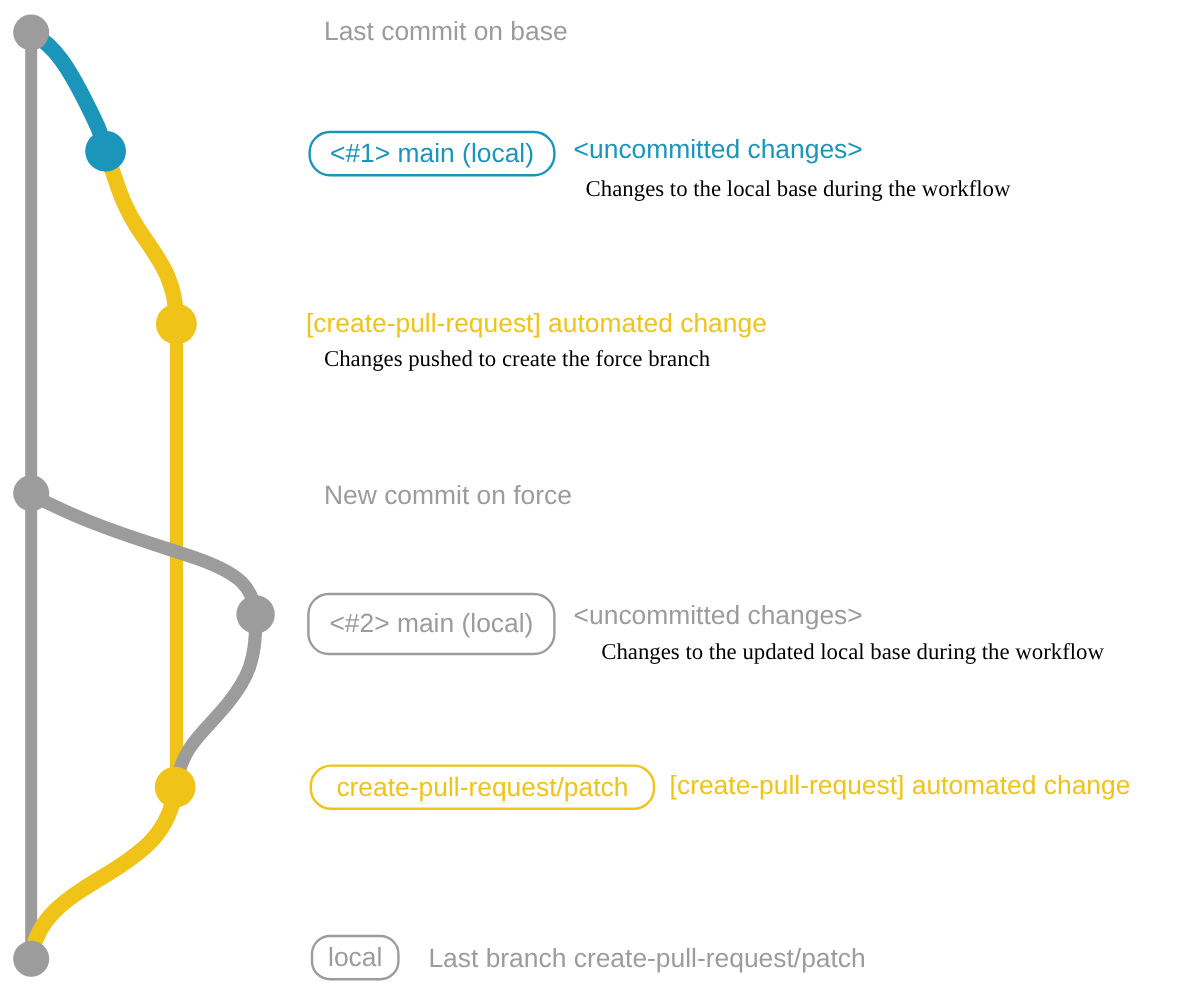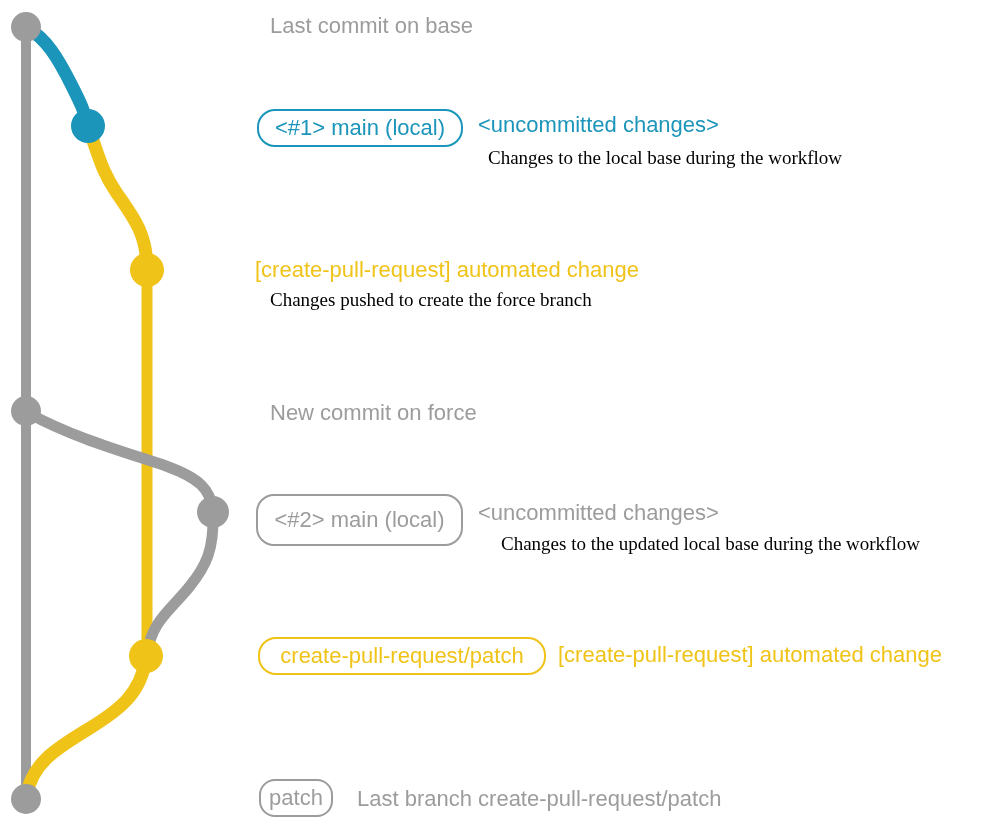--- a/index.html
+++ b/index.html
@@ -135,17 +135,17 @@
   </div>
   <div id="status-2" class="abs status-gray">&lt;uncommitted changes&gt;</div>
   <div id="desc-3" class="abs description">Changes to the updated local base during the workflow</div>
 
   <div id="badge-cpr-patch" class="badge badge-yellow">
     <span>create-pull-request/patch</span>
   </div>
   <div id="message-2" class="abs message-yellow">[create-pull-request] automated change</div>
 
   <div id="badge-main" class="badge badge-gray">
-    <span>patch</span>
+    <span>local</span>
   </div>
   <div id="title-merge" class="abs title">Last branch create-pull-request/patch</div>
 
 </div>
 
 </body></html>

